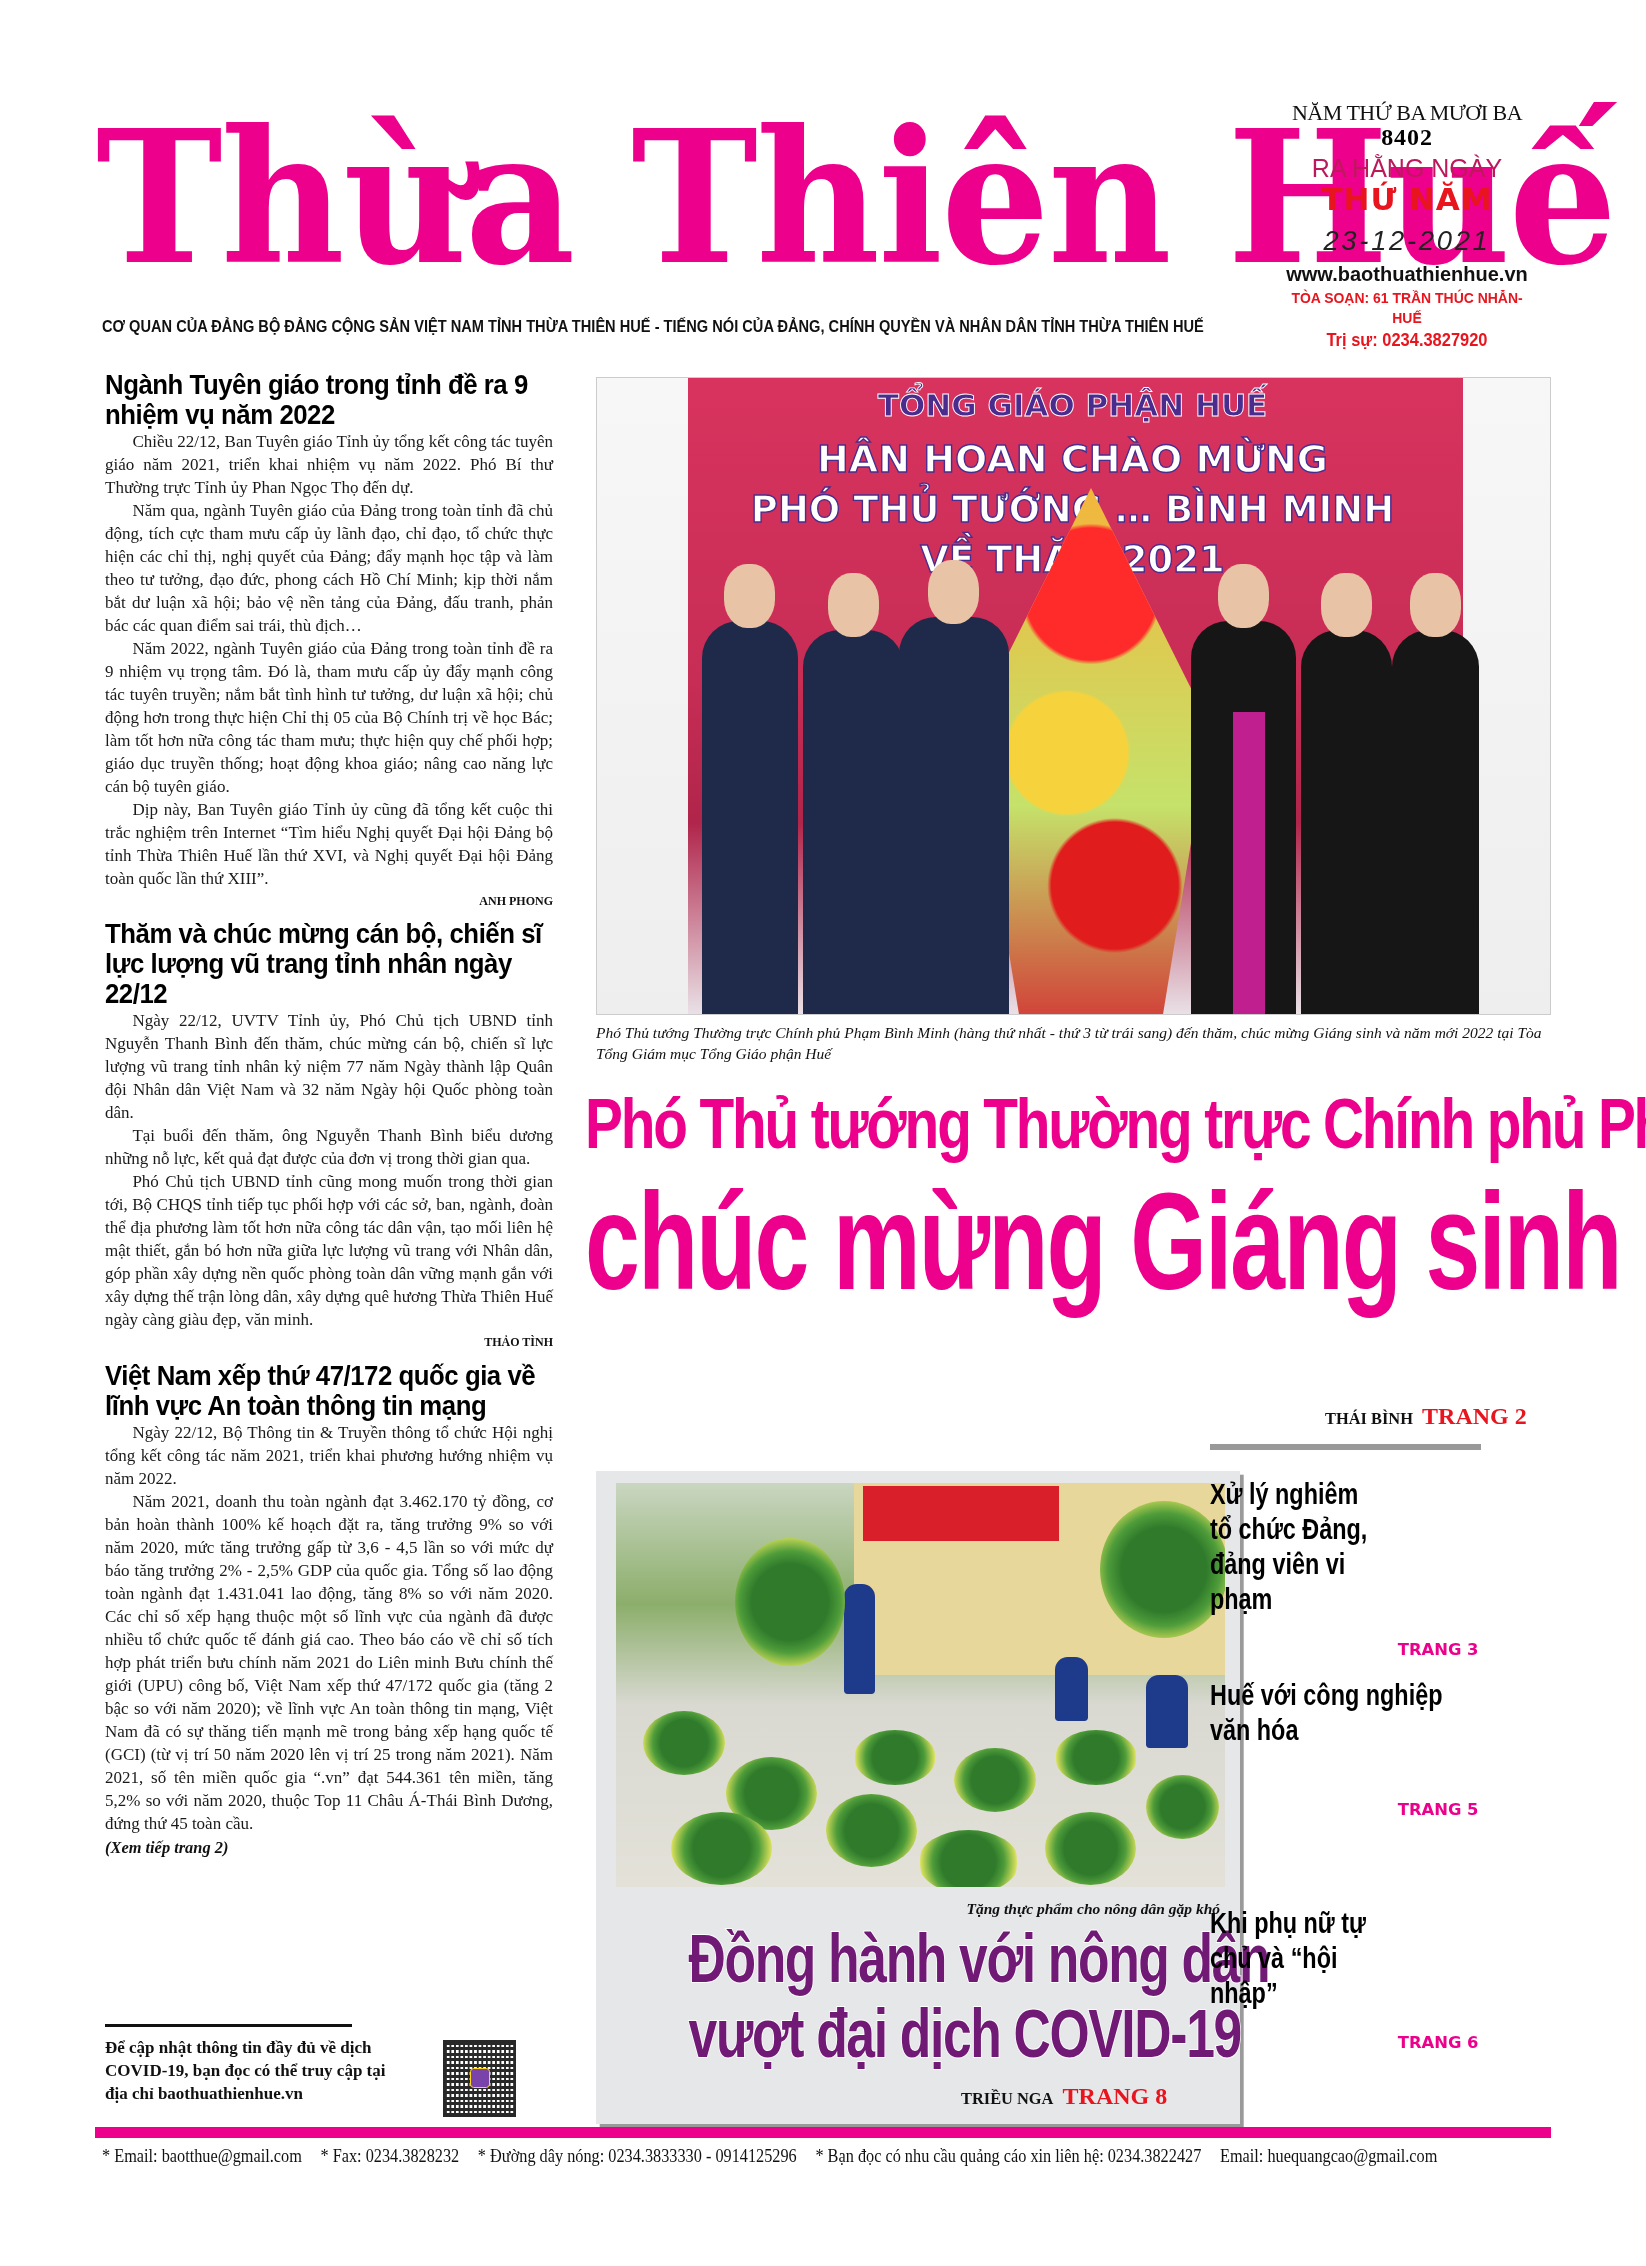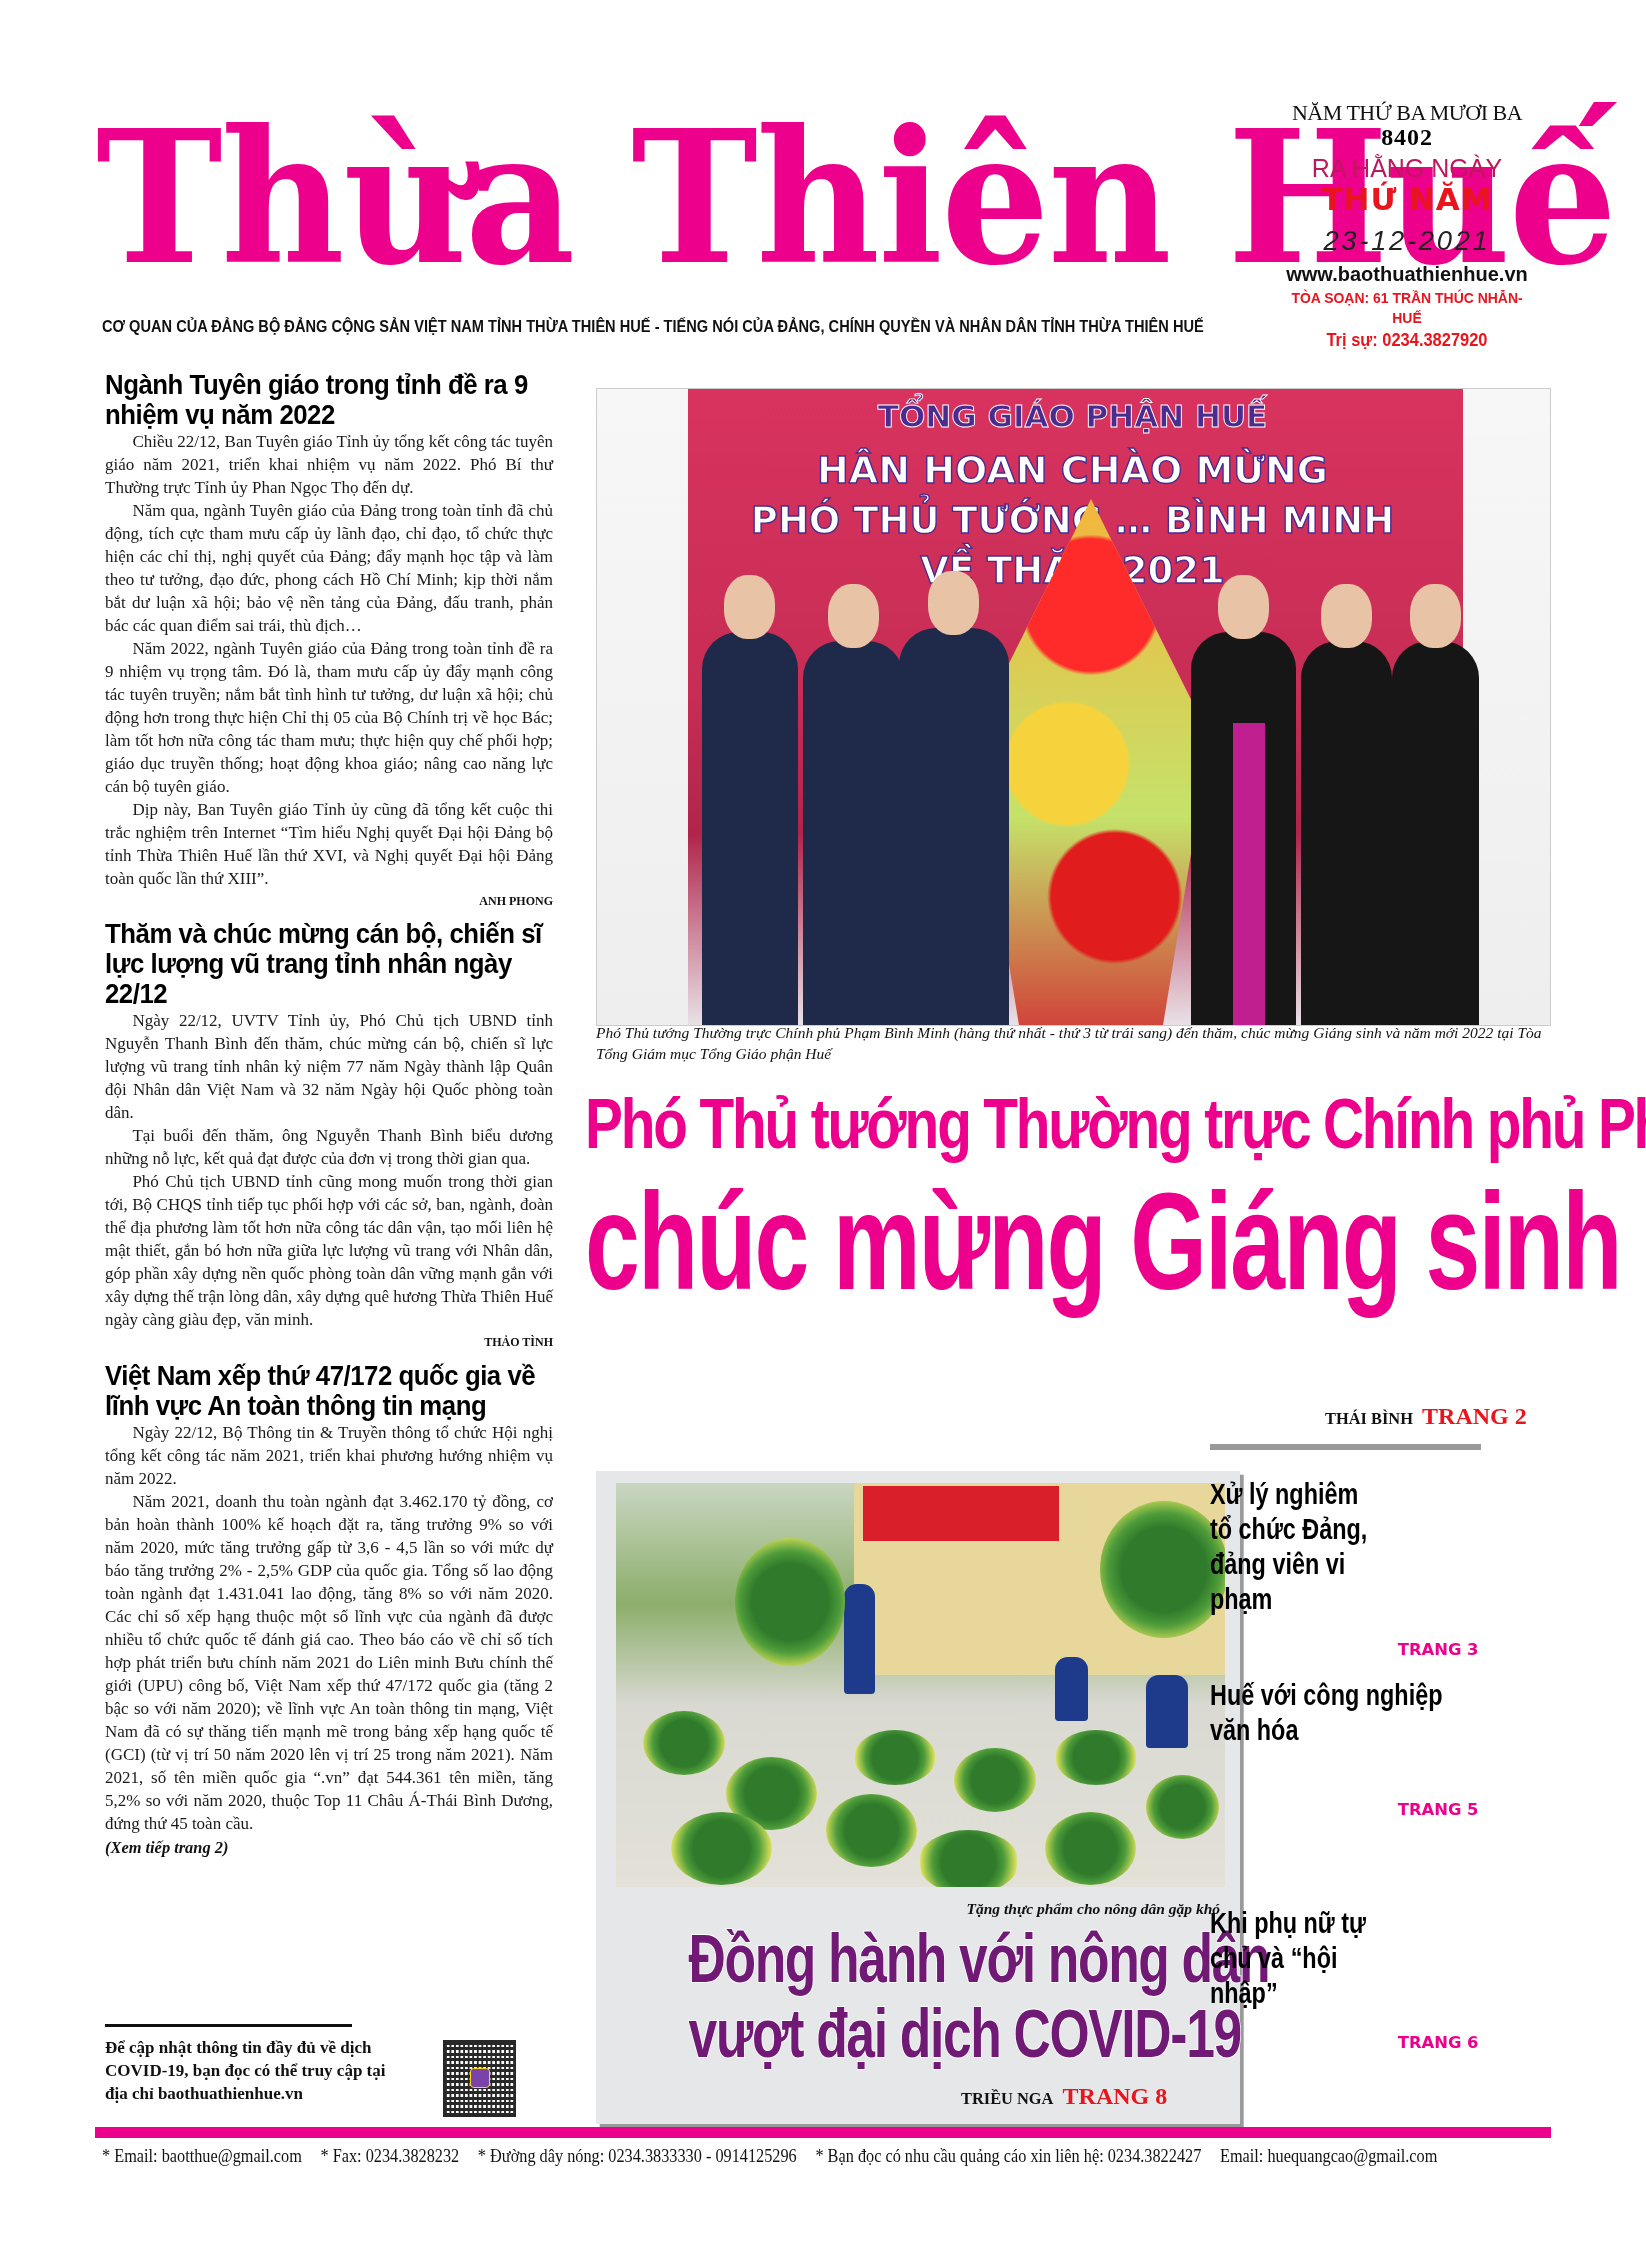--- a/index.html
+++ b/index.html
@@ -53,21 +53,21 @@
     background-image:
       linear-gradient(90deg, #111 25%, transparent 25%, transparent 50%, #111 50%, #111 75%, transparent 75%),
       linear-gradient(#111 25%, transparent 25%, transparent 50%, #111 50%, #111 75%, transparent 75%);
     background-size: 9.1px 9.1px, 11px 11px;
     opacity: 0.9;
   }
   .qr-logo { position: absolute; left: 25px; top: 25.6px; width: 20px; height: 20px; background: #6b2fa0; border: 1.8px solid #ffd400; border-radius: 3.7px; }
 
   
   .lead-photo {
-    position: absolute; left: 596px; top: 388px; width: 955px; height: 638px;
+    position: absolute; left: 596px; top: 377px; width: 955px; height: 638px;
     background: linear-gradient(180deg, #d8335e 0%, #c72d55 48%, #b0254b 70%, #e9e1e6 100%);
     overflow: hidden; border: 0.9px solid #ccc;
   }
   .photo-side-l { position: absolute; left: 0; top: 0; width: 91px; height: 100%; background: linear-gradient(#f7f7f7, #eee); }
   .photo-side-r { position: absolute; right: 0; top: 0; width: 87px; height: 100%; background: linear-gradient(#f7f7f7, #eee); }
   .banner-text { position: absolute; left: 110px; width: 731px; text-align: center; font-family: "DejaVu Sans", sans-serif; font-weight: bold; }
   .banner-1 { top: 9.1px; font-size: 31px; color: #4a2c8f; -webkit-text-stroke: 0.9px #fff; }
   .banner-2 { top: 59px; font-size: 38px; color: #fff; -webkit-text-stroke: 1.4px #4a2c8f; }
   .banner-3 { top: 110px; font-size: 37px; color: #fff; -webkit-text-stroke: 1.4px #4a2c8f; }
   .banner-4 { top: 160px; font-size: 37px; color: #fff; -webkit-text-stroke: 1.4px #4a2c8f; }

